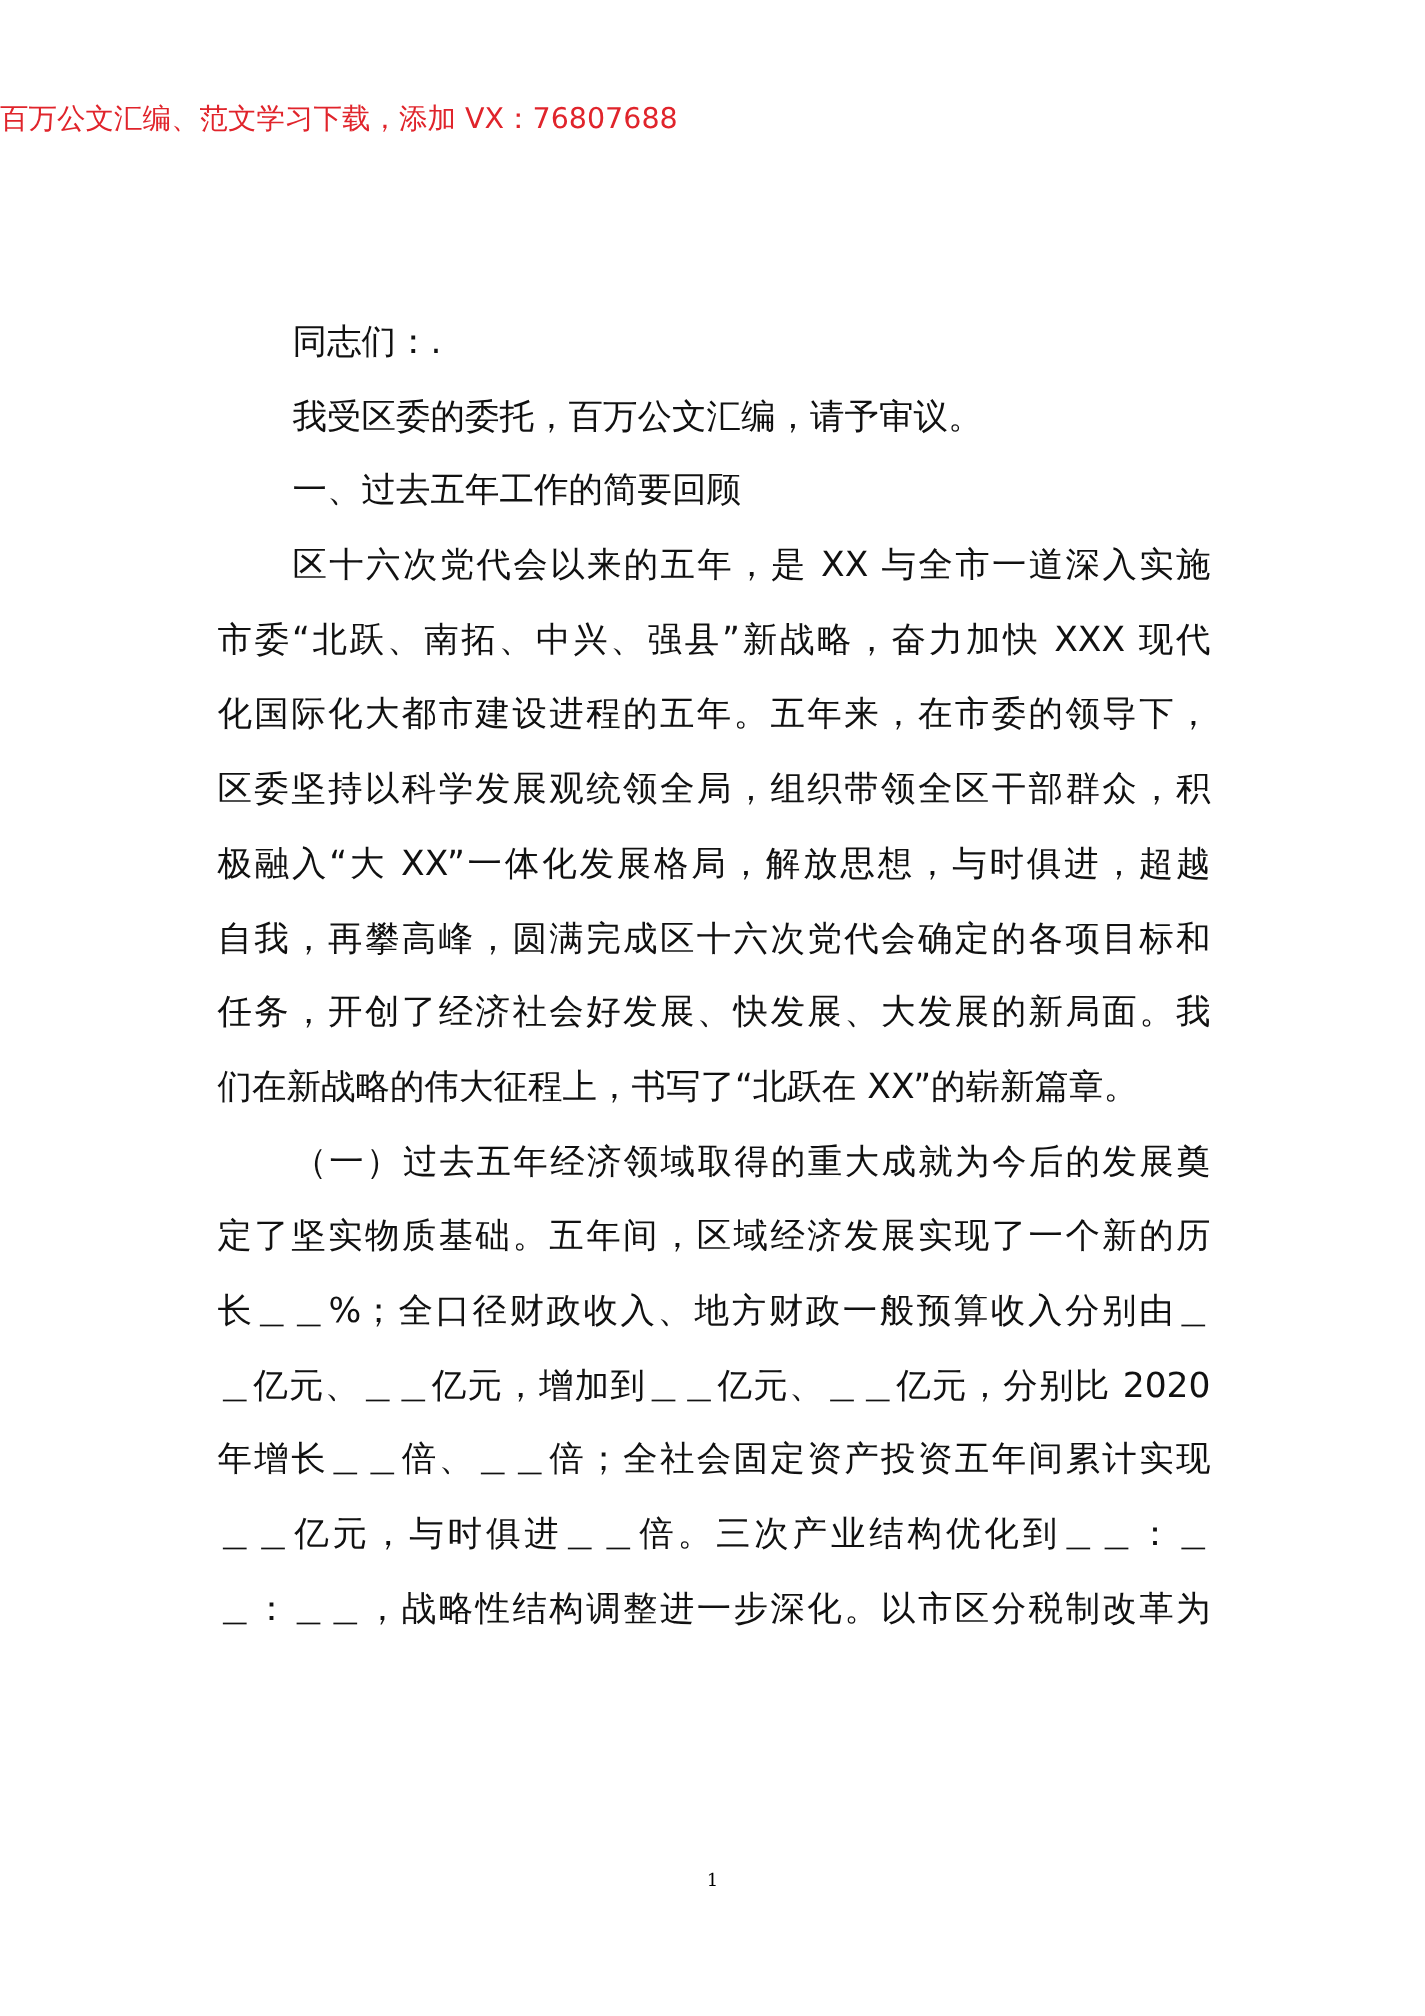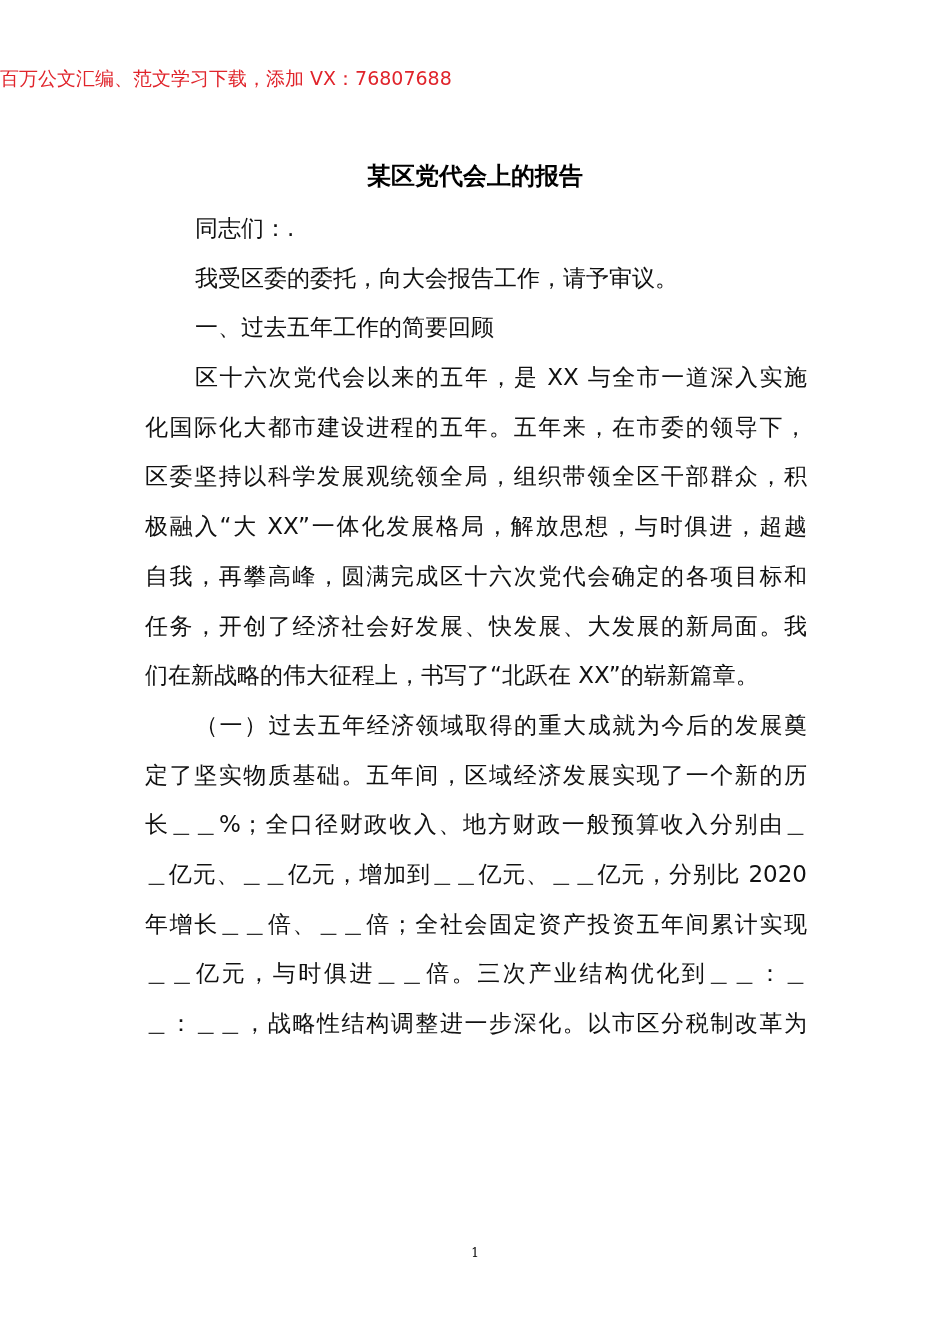--- a/index.html
+++ b/index.html
@@ -17,27 +17,27 @@
   .line.last { text-align-last: left; }
   .line.short { text-align-last: left; }
   .pagenum { position: absolute; top: 1246px; left: 0; width: 950px; text-align: center;
              font-size: 12px; font-family: "DejaVu Serif", "Liberation Serif", serif; color: #000; }
 </style>
 </head>
 <body>
 
 <div class="page">
   <div class="watermark">百万公文汇编、范文学习下载，添加 VX：76807688</div>
-  <div class="title">某区党代会上的报告</div>
 
   <div class="body">
     <div class="line indent short">同志们：.</div>
-    <div class="line indent short">我受区委的委托，向大会报告工作，请予审议。</div>
+    <div class="line indent short">我受区委的委托，百万公文汇编，请予审议。</div>
     <div class="line indent short">一、过去五年工作的简要回顾</div>
     <div class="line indent">区十六次党代会以来的五年，是 XX 与全市一道深入实施</div>
+    <div class="line">市委“北跃、南拓、中兴、强县”新战略，奋力加快 XXX 现代</div>
     <div class="line">化国际化大都市建设进程的五年。五年来，在市委的领导下，</div>
     <div class="line">区委坚持以科学发展观统领全局，组织带领全区干部群众，积</div>
     <div class="line">极融入“大 XX”一体化发展格局，解放思想，与时俱进，超越</div>
     <div class="line">自我，再攀高峰，圆满完成区十六次党代会确定的各项目标和</div>
     <div class="line">任务，开创了经济社会好发展、快发展、大发展的新局面。我</div>
     <div class="line last">们在新战略的伟大征程上，书写了“北跃在 XX”的崭新篇章。</div>
     <div class="line indent">（一）过去五年经济领域取得的重大成就为今后的发展奠</div>
     <div class="line">定了坚实物质基础。五年间，区域经济发展实现了一个新的历</div>
     <div class="line">长＿＿%；全口径财政收入、地方财政一般预算收入分别由＿</div>
     <div class="line">＿亿元、＿＿亿元，增加到＿＿亿元、＿＿亿元，分别比 2020</div>

